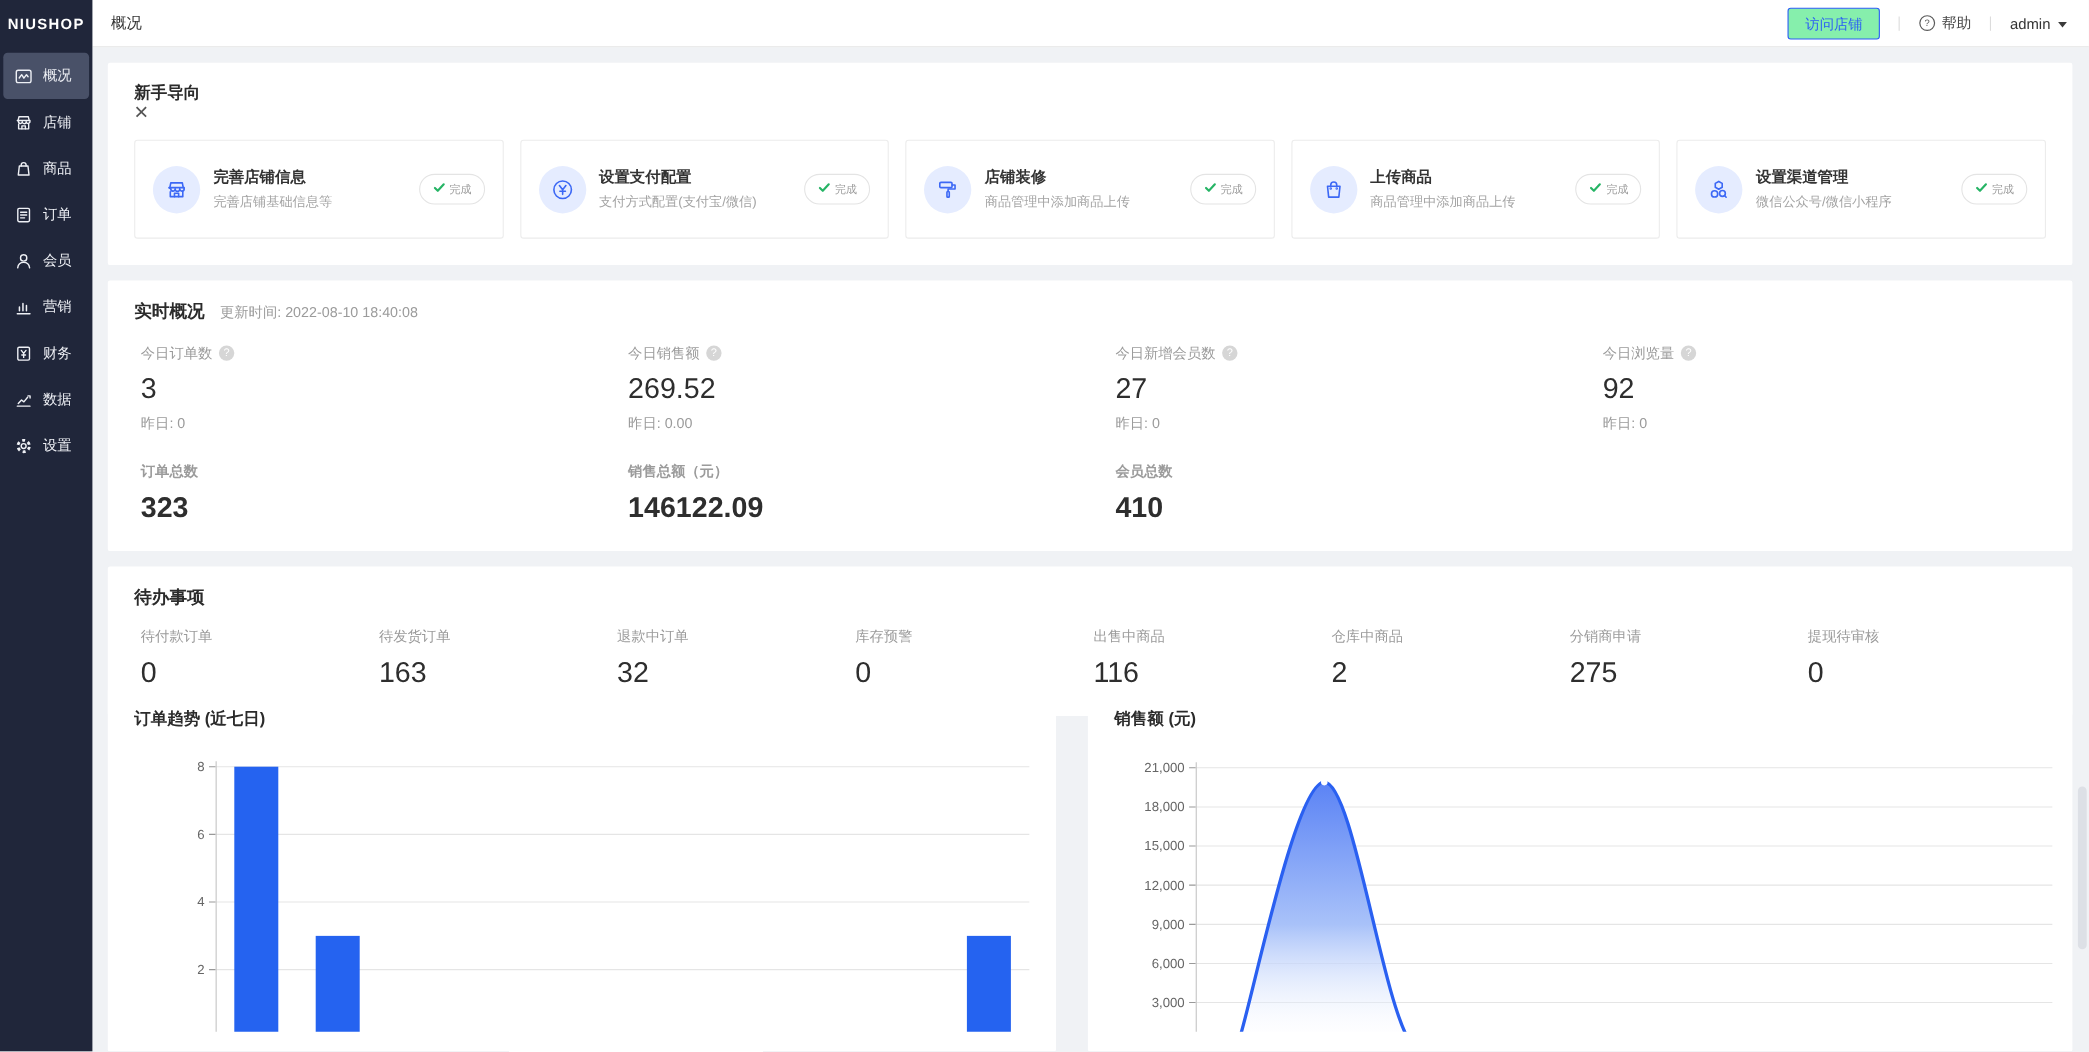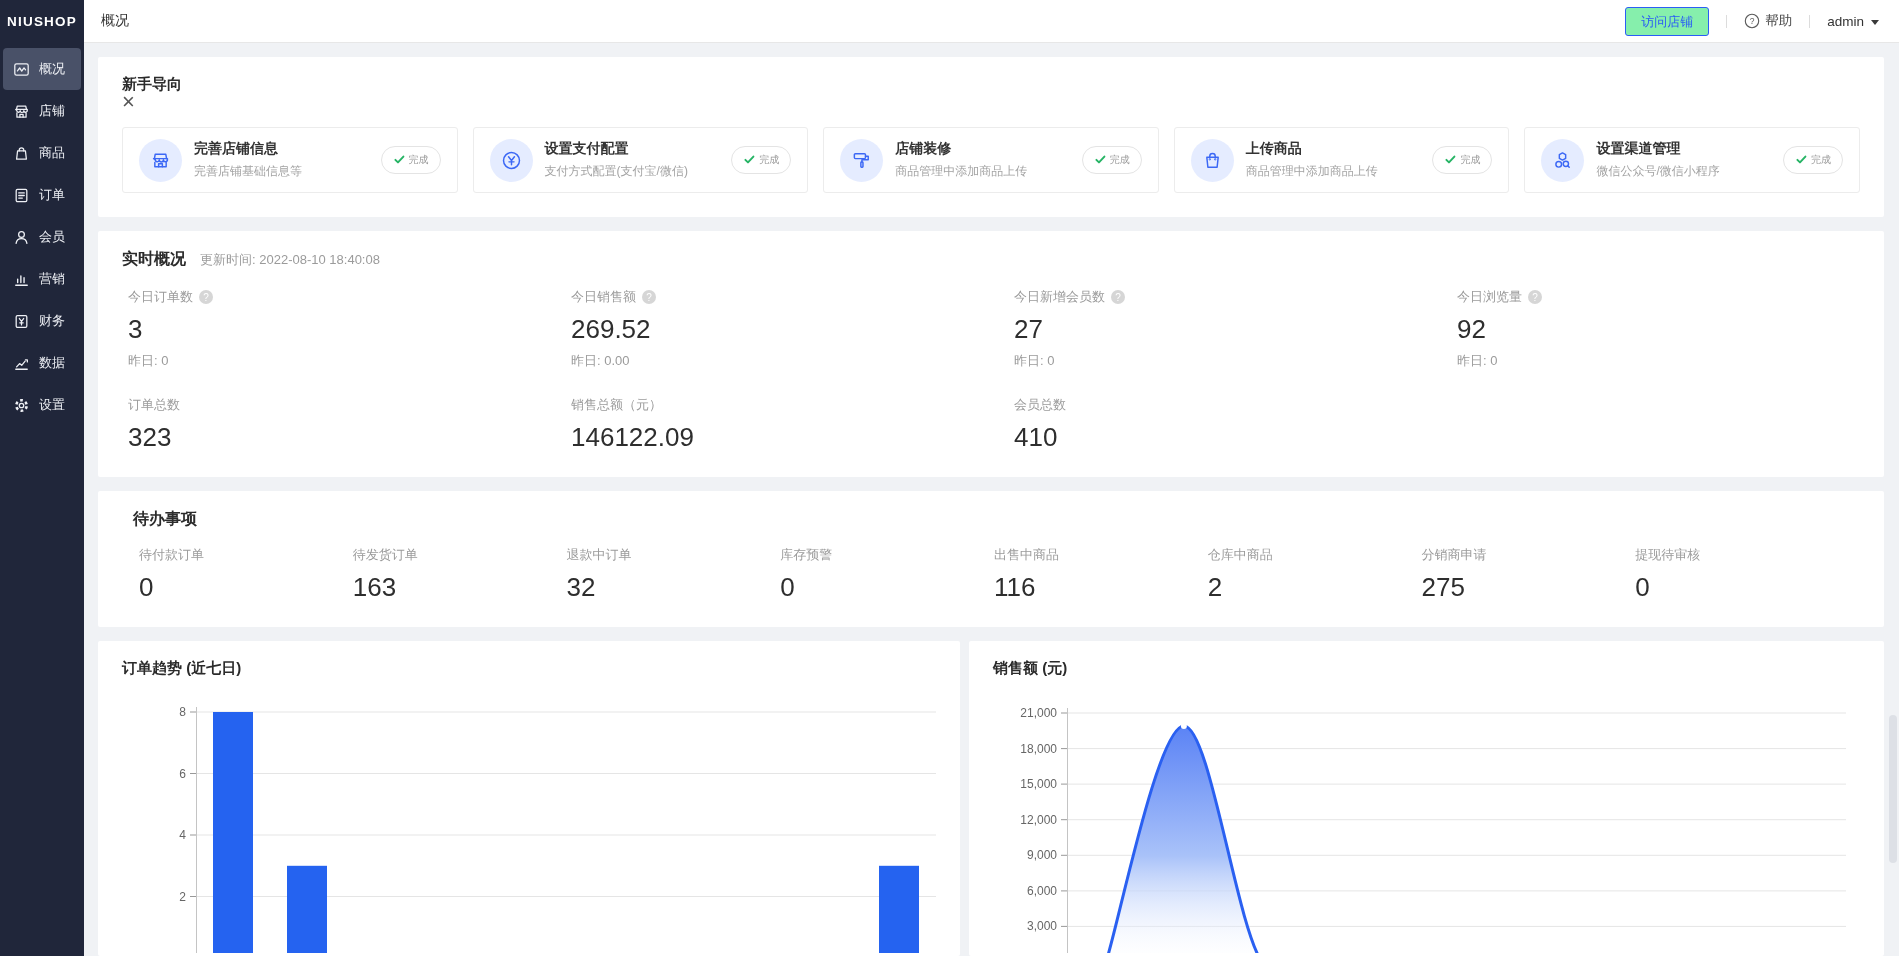--- a/index.html
+++ b/index.html
@@ -34,44 +34,44 @@
   .main{position:absolute;left:84px;top:43px;right:0;bottom:0;padding:14px 15px 0 14px;
     box-sizing:border-box;display:flex;flex-direction:column;gap:14px;overflow:hidden;}
   .card{background:#fff;border-radius:2px;box-sizing:border-box;}
   .card-title{font-size:15px;font-weight:bold;color:#2b2b2b;}
   
   .guide-card{padding:18px 24px 24px;}
   .card-head{display:flex;justify-content:space-between;align-items:flex-start;flex-direction:column;}
   .close-x{font-size:22px;line-height:16px;color:#555;cursor:pointer;font-weight:300;}
   .guide-items{display:flex;gap:15px;margin-top:17px;}
   .guide-item{flex:1;border:1px solid #ececec;border-radius:3px;height:64px;display:flex;
-    align-items:center;padding:0 16px;cursor:pointer;background:#fff;}
+    align-items:center;padding:12px 16px;cursor:pointer;background:#fff;}
   .gi-icon{width:43px;height:43px;border-radius:50%;background:#e5ecff;color:#3c68f5;
     display:flex;align-items:center;justify-content:center;margin-right:12px;flex:none;}
   .gi-texts{flex:1;min-width:0;}
   .gi-title{font-size:14px;font-weight:bold;color:#333;}
   .gi-desc{font-size:12px;color:#a3a3a3;margin-top:5px;white-space:nowrap;}
   .gi-badge{height:26px;padding:0 11px;border:1px solid #e4e4e4;border-radius:14px;
     display:flex;align-items:center;gap:3px;font-size:10px;color:#999;flex:none;background:#fff;}
   
   .realtime-card{padding:18px 24px 24px;}
   .rt-head{display:flex;align-items:baseline;gap:14px;}
   .rt-title{font-size:16px;font-weight:bold;color:#2b2b2b;}
   .rt-updated{font-size:13px;color:#9b9b9b;}
   .stat-grid{display:grid;grid-template-columns:repeat(4,1fr);margin-top:18px;padding-left:6px;gap:40px;}
-  .stat-grid.totals{margin-top:26px;}
+  .stat-grid.totals{margin-top:26px;font-weight:bold;}
   .stat-label{font-size:13px;color:#9b9b9b;display:flex;align-items:center;gap:6px;}
   .q-icon{width:14px;height:14px;border-radius:50%;background:#d6d6d6;color:#fff;font-size:10px;
     display:inline-flex;align-items:center;justify-content:center;cursor:pointer;flex:none;}
   .stat-value{font-size:26px;color:#2e2e2e;margin-top:8px;}
   .stat-sub{font-size:13px;color:#9b9b9b;margin-top:7px;}
-  .todo-card{padding:18px 35px 24px;}
+  .todo-card{padding:18px 24px 24px;}
   .todo-grid{display:grid;grid-template-columns:repeat(8,1fr);margin-top:16px;padding-left:6px;}
   
-  .charts-row{display:flex;gap:9px;flex:1;min-height:0;}
+  .charts-row{display:flex;gap:29px;flex:1;min-height:0;align-items:flex-end;}
   .chart-card{padding:18px 24px;overflow:hidden;}
   .chart-card.left{width:862px;flex:none;}
   .chart-card.right{flex:1;}
   .chart-box{margin-top:16px;}
   .chart-box svg{display:block;}
   
   .scroll-thumb{position:absolute;right:2px;top:715px;width:8px;height:148px;background:#dde0e6;
     border-radius:4px;z-index:40;cursor:pointer;}
 </style>
 </head>

